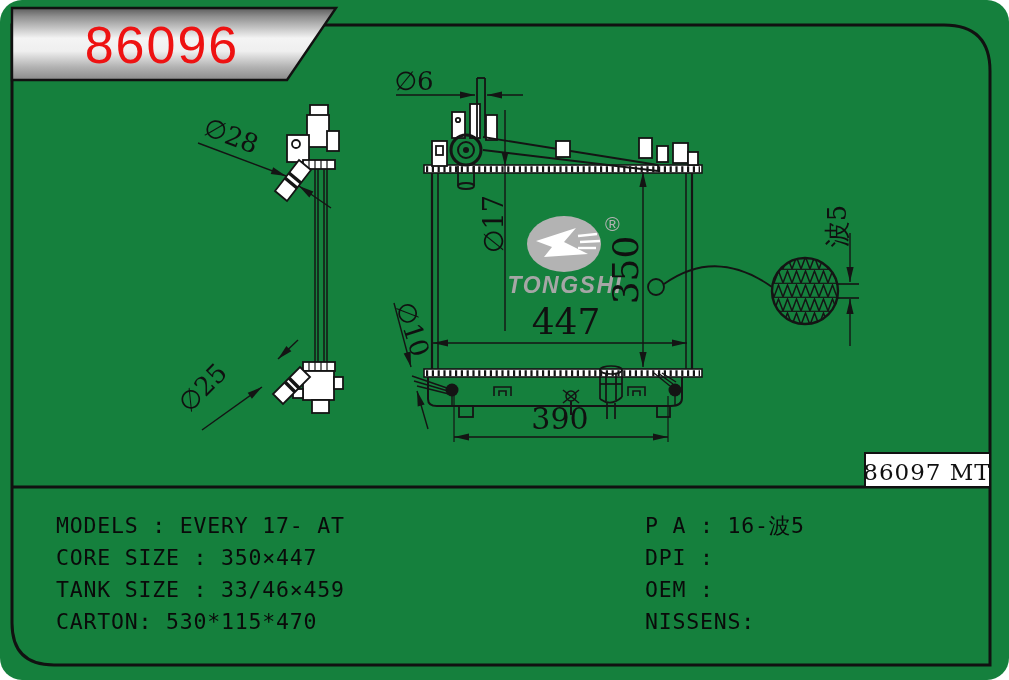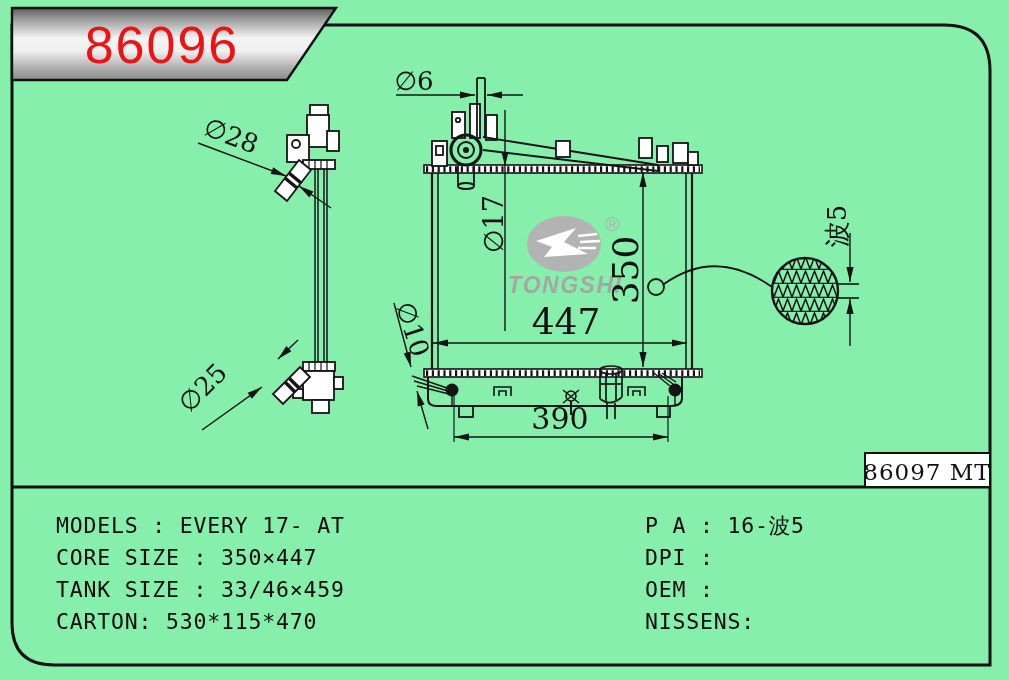--- a/index.html
+++ b/index.html
@@ -1,17 +1,17 @@
 <!DOCTYPE html>
 <html><head>
 <meta charset="utf-8">
 <style>
   html,body{margin:0;padding:0;background:#ffffff;}
-  .page{position:relative;width:1009px;height:680px;background:#86efac;overflow:hidden;
-        font-family:"Liberation Sans","DejaVu Sans",sans-serif;}
+  .page{position:relative;width:1009px;height:680px;background:#15803d;overflow:hidden;
+        font-family:"Liberation Sans","DejaVu Sans",sans-serif;border-radius:22px;}
   .page svg{position:absolute;left:0;top:0;}
   text{user-select:none;}
   .dim{font-family:"DejaVu Serif","Liberation Serif",serif;fill:#101010;}
   .spec{font-family:"DejaVu Sans Mono","Liberation Mono",monospace;fill:#0a0a0a;font-size:21.5px;letter-spacing:0.8px;}
   .brand{font-family:"Liberation Sans","DejaVu Sans",sans-serif;font-weight:bold;font-style:italic;fill:#a6a6a6;}
 </style>
 </head>
 <body>
 
 <div class="page">

